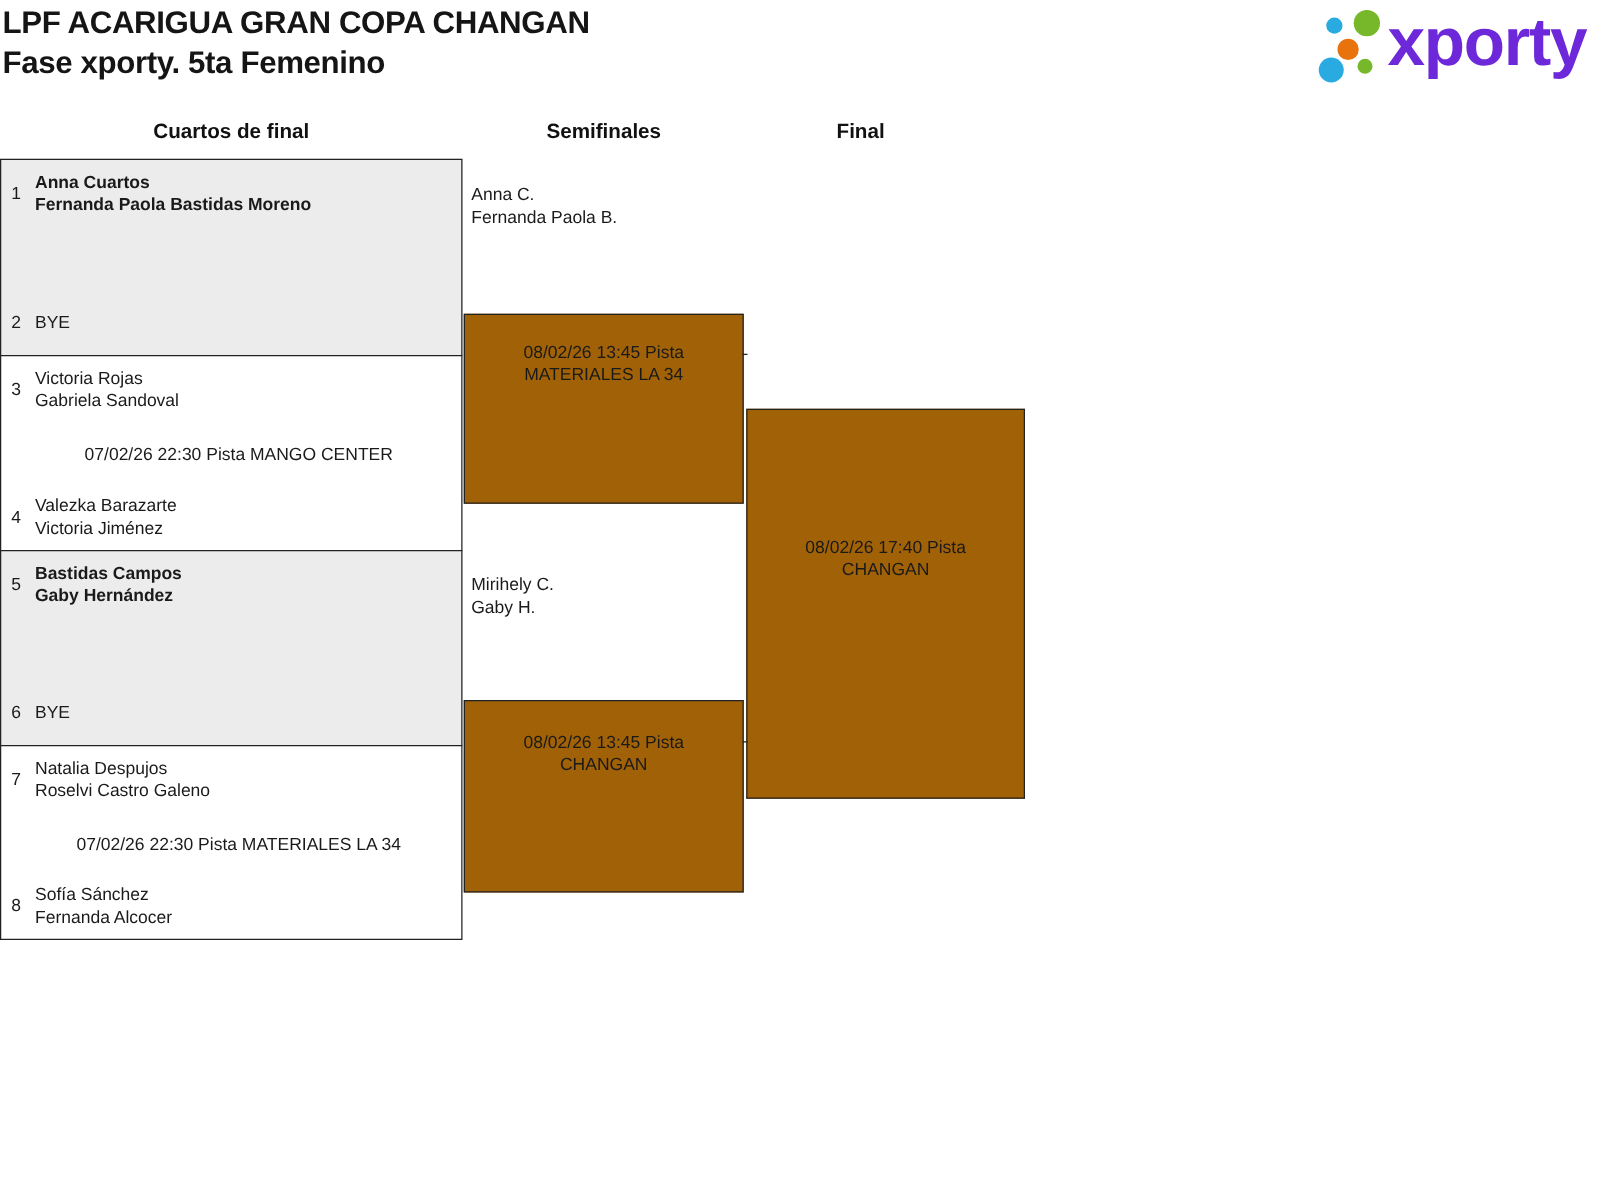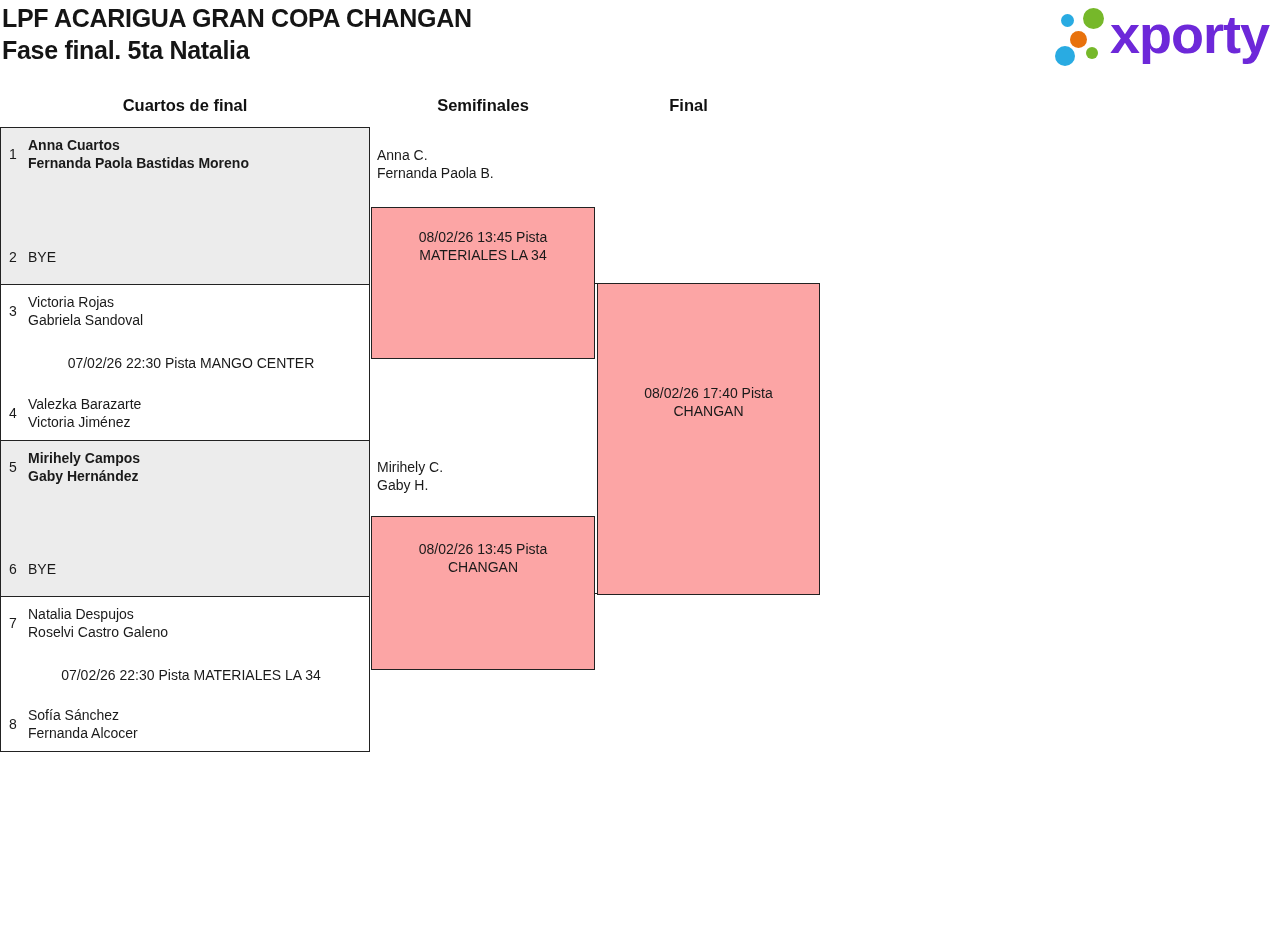--- a/index.html
+++ b/index.html
@@ -48,42 +48,42 @@
   .team.bye { bottom:18px; }
   .winner .names { font-weight:700; }
 
   .minfo { position:absolute; left:12px; right:0; top:69px; text-align:center; font-size:14px; line-height:18px; color:#1a1a1a; }
 
   
   .sfname { position:absolute; left:377px; font-size:14px; line-height:18px; color:#1a1a1a; }
   .sfname1 { top:146px; }
   .sfname2 { top:458px; }
 
-  .matchbox { position:absolute; border:1px solid #222; background:#fca5a5; }
+  .matchbox { position:absolute; border:1px solid #222; background:#a16207;margin-top:44px; }
   .sfbox1 { left:371px; top:207px; width:224px; height:152px; }
   .sfbox2 { left:371px; top:516px; width:224px; height:154px; }
   .finalbox { left:597px; top:283px; width:223px; height:312px; }
   .mtext { position:absolute; left:0; right:0; text-align:center; font-size:14px; line-height:18px; color:#1a1a1a; }
   .sfbox1 .mtext { top:20px; }
   .sfbox2 .mtext { top:23px; }
   .finalbox .mtext { top:100px; }
 
   
   .conn { position:absolute; height:1px; background:#222; }
   .conn-top { left:594px; top:283px; width:4px; }
   .conn-bot { left:594px; top:593px; width:4px; }
 </style>
 </head>
 <body>
 
 <div class="page">
 
   <div class="title-wrap">
     <div class="title-line1">LPF ACARIGUA GRAN COPA CHANGAN</div>
-    <div class="title-line2">Fase final. 5ta Natalia</div>
+    <div class="title-line2">Fase xporty. 5ta Femenino</div>
   </div>
 
   <a class="logo">
     <span class="dot dot-blue-small"></span>
     <span class="dot dot-green-large"></span>
     <span class="dot dot-orange"></span>
     <span class="dot dot-blue-large"></span>
     <span class="dot dot-green-small"></span>
     <span class="logo-text">xporty</span>
   </a>
@@ -123,21 +123,21 @@
         <div>Valezka Barazarte</div>
         <div>Victoria Jiménez</div>
       </div>
     </div>
   </div>
 
   <div class="qf qf3 gray">
     <div class="team top winner">
       <span class="seed">5</span>
       <div class="names">
-        <div>Mirihely Campos</div>
+        <div>Bastidas Campos</div>
         <div>Gaby Hernández</div>
       </div>
     </div>
     <div class="team bye">
       <span class="seed">6</span>
       <div class="names">
         <div>BYE</div>
       </div>
     </div>
   </div>

